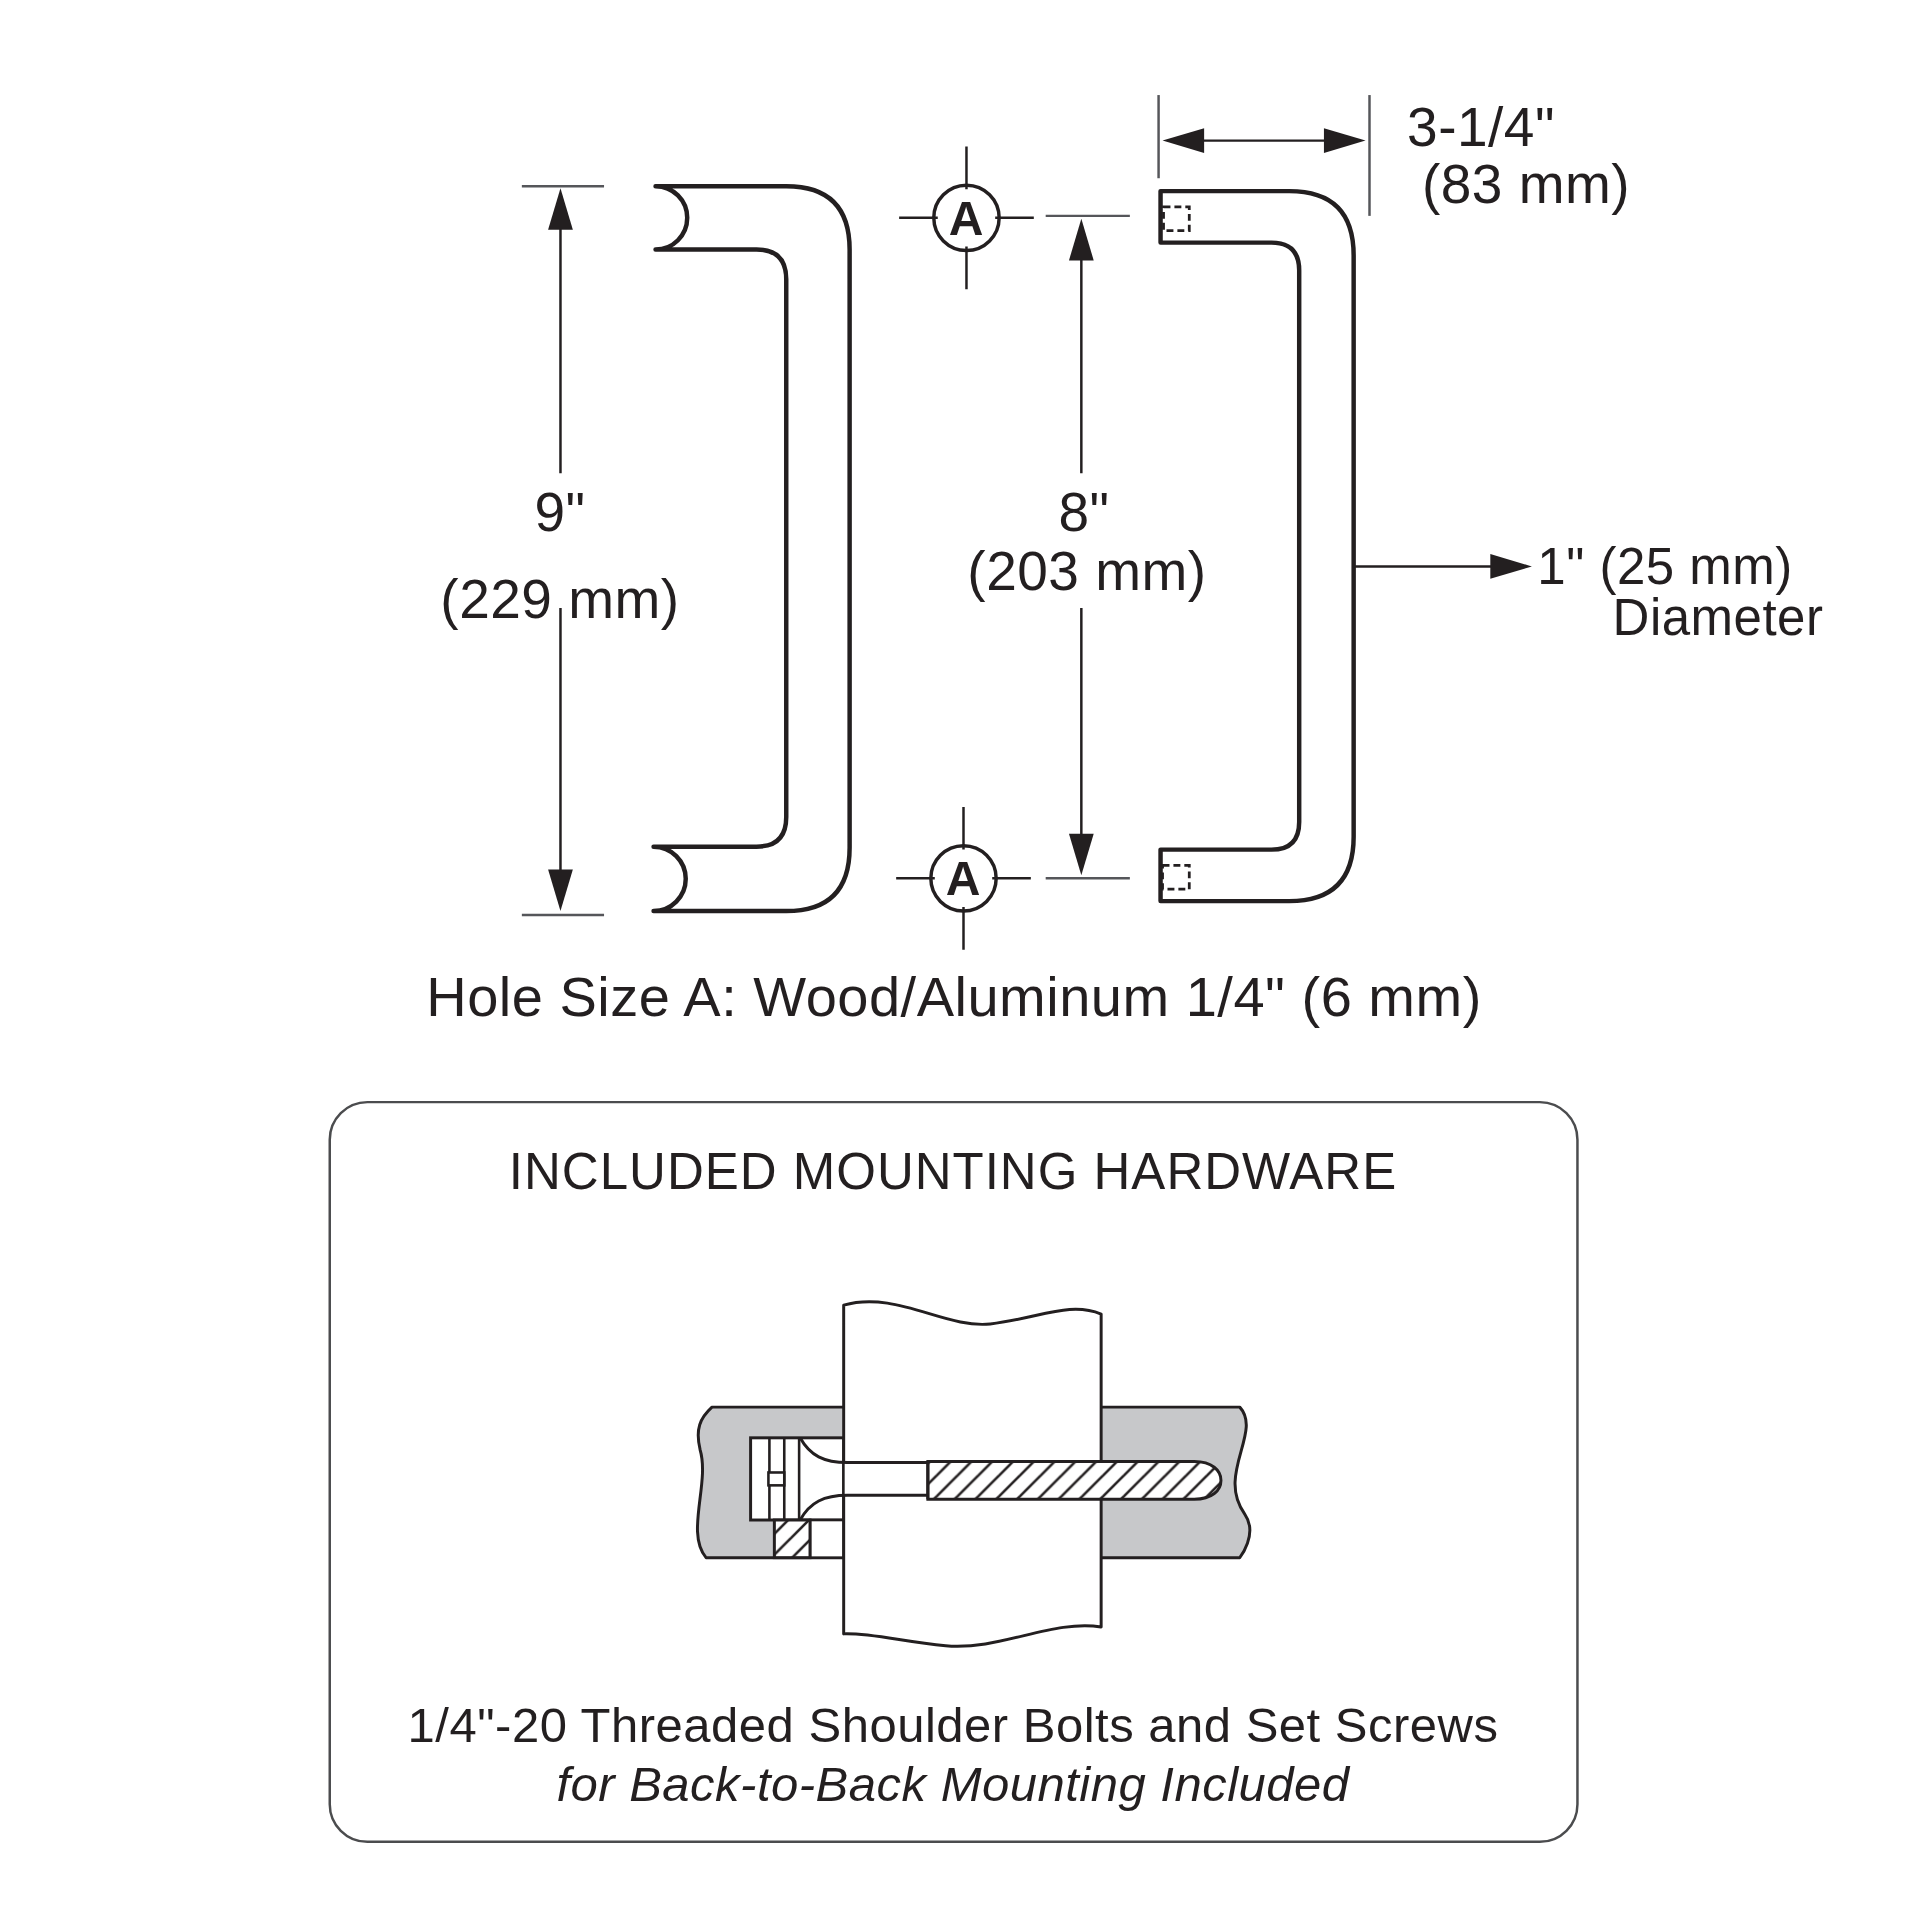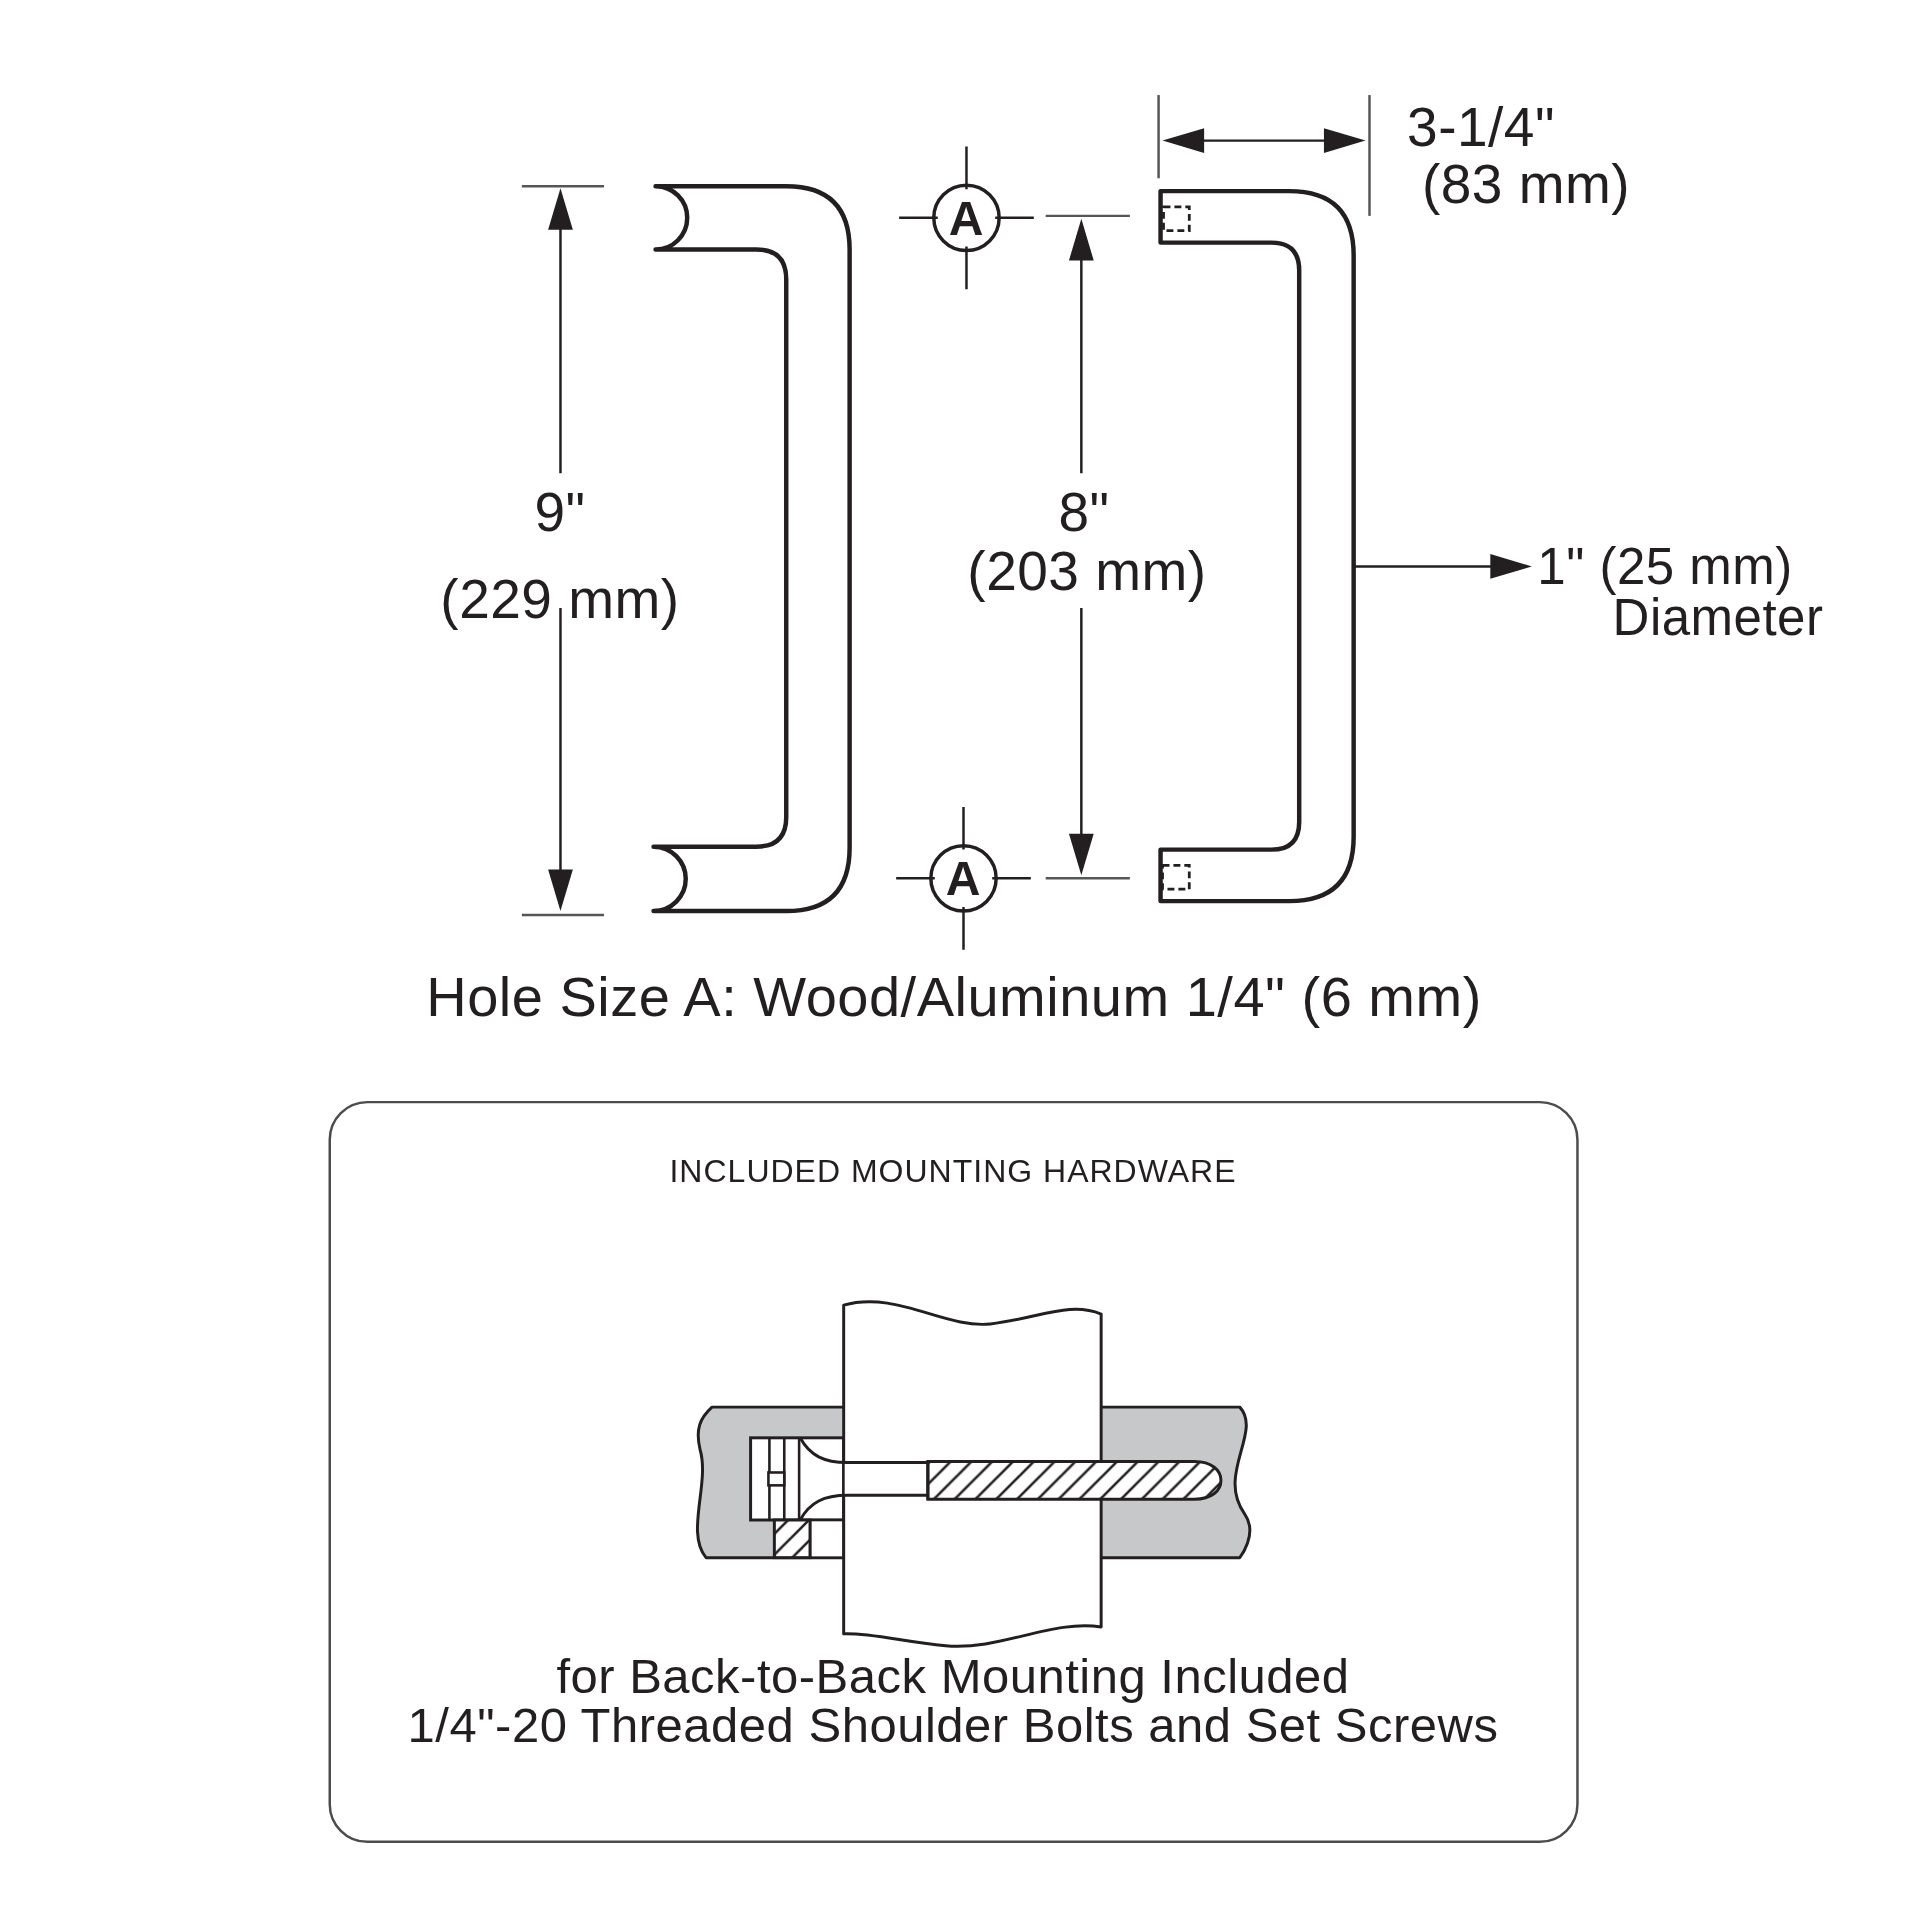--- a/index.html
+++ b/index.html
@@ -4,21 +4,21 @@
 <style>
   html,body{margin:0;padding:0;background:#ffffff;}
   .page{position:relative;width:1927px;height:1927px;background:#ffffff;overflow:hidden;
         font-family:"Liberation Sans","DejaVu Sans",sans-serif;color:#231f20;}
   .page svg{position:absolute;left:0;top:0;}
   .lbl{position:absolute;transform:translate(-50%,-50%);white-space:nowrap;
        color:#231f20;line-height:1;letter-spacing:0.5px;}
   .fs56{font-size:55px;}
   .fs52{font-size:51px;}
   .fs57{font-size:56px;}
-  .fs45{font-size:32px;letter-spacing:1px;}
+  .fs45{font-size:51px;letter-spacing:1px;}
   .fs49{font-size:49px;}
   .holeA{font-size:48px;font-weight:600;letter-spacing:0;}
 </style>
 </head>
 <body>
 
 <div class="page">
 
   <svg width="1927" height="1927" viewBox="0 0 1946 1946">
     <defs>
@@ -131,16 +131,16 @@
   <div class="lbl fs52" style="left:1665px;top:566px;">1" (25 mm)</div>
   <div class="lbl fs52" style="left:1671px;top:617px;margin-left:47px;">Diameter</div>
 
   <div class="lbl holeA" style="left:966px;top:219px;">A</div>
   <div class="lbl holeA" style="left:963px;top:879px;">A</div>
 
   <div class="lbl fs57" style="left:954px;top:997px;">Hole Size A: Wood/Aluminum 1/4" (6 mm)</div>
 
   <div class="lbl fs45" style="left:953px;top:1171px;">INCLUDED MOUNTING HARDWARE</div>
   <div class="lbl fs49" style="left:953px;top:1725px;">1/4"-20 Threaded Shoulder Bolts and Set Screws</div>
-  <div class="lbl fs49" style="left:953px;top:1676px;">for Back-to-Back Mounting Included</div>
+  <div class="lbl fs49" style="left:953px;top:1784px;font-style:italic;">for Back-to-Back Mounting Included</div>
 
 </div>
 
 
 </body></html>

